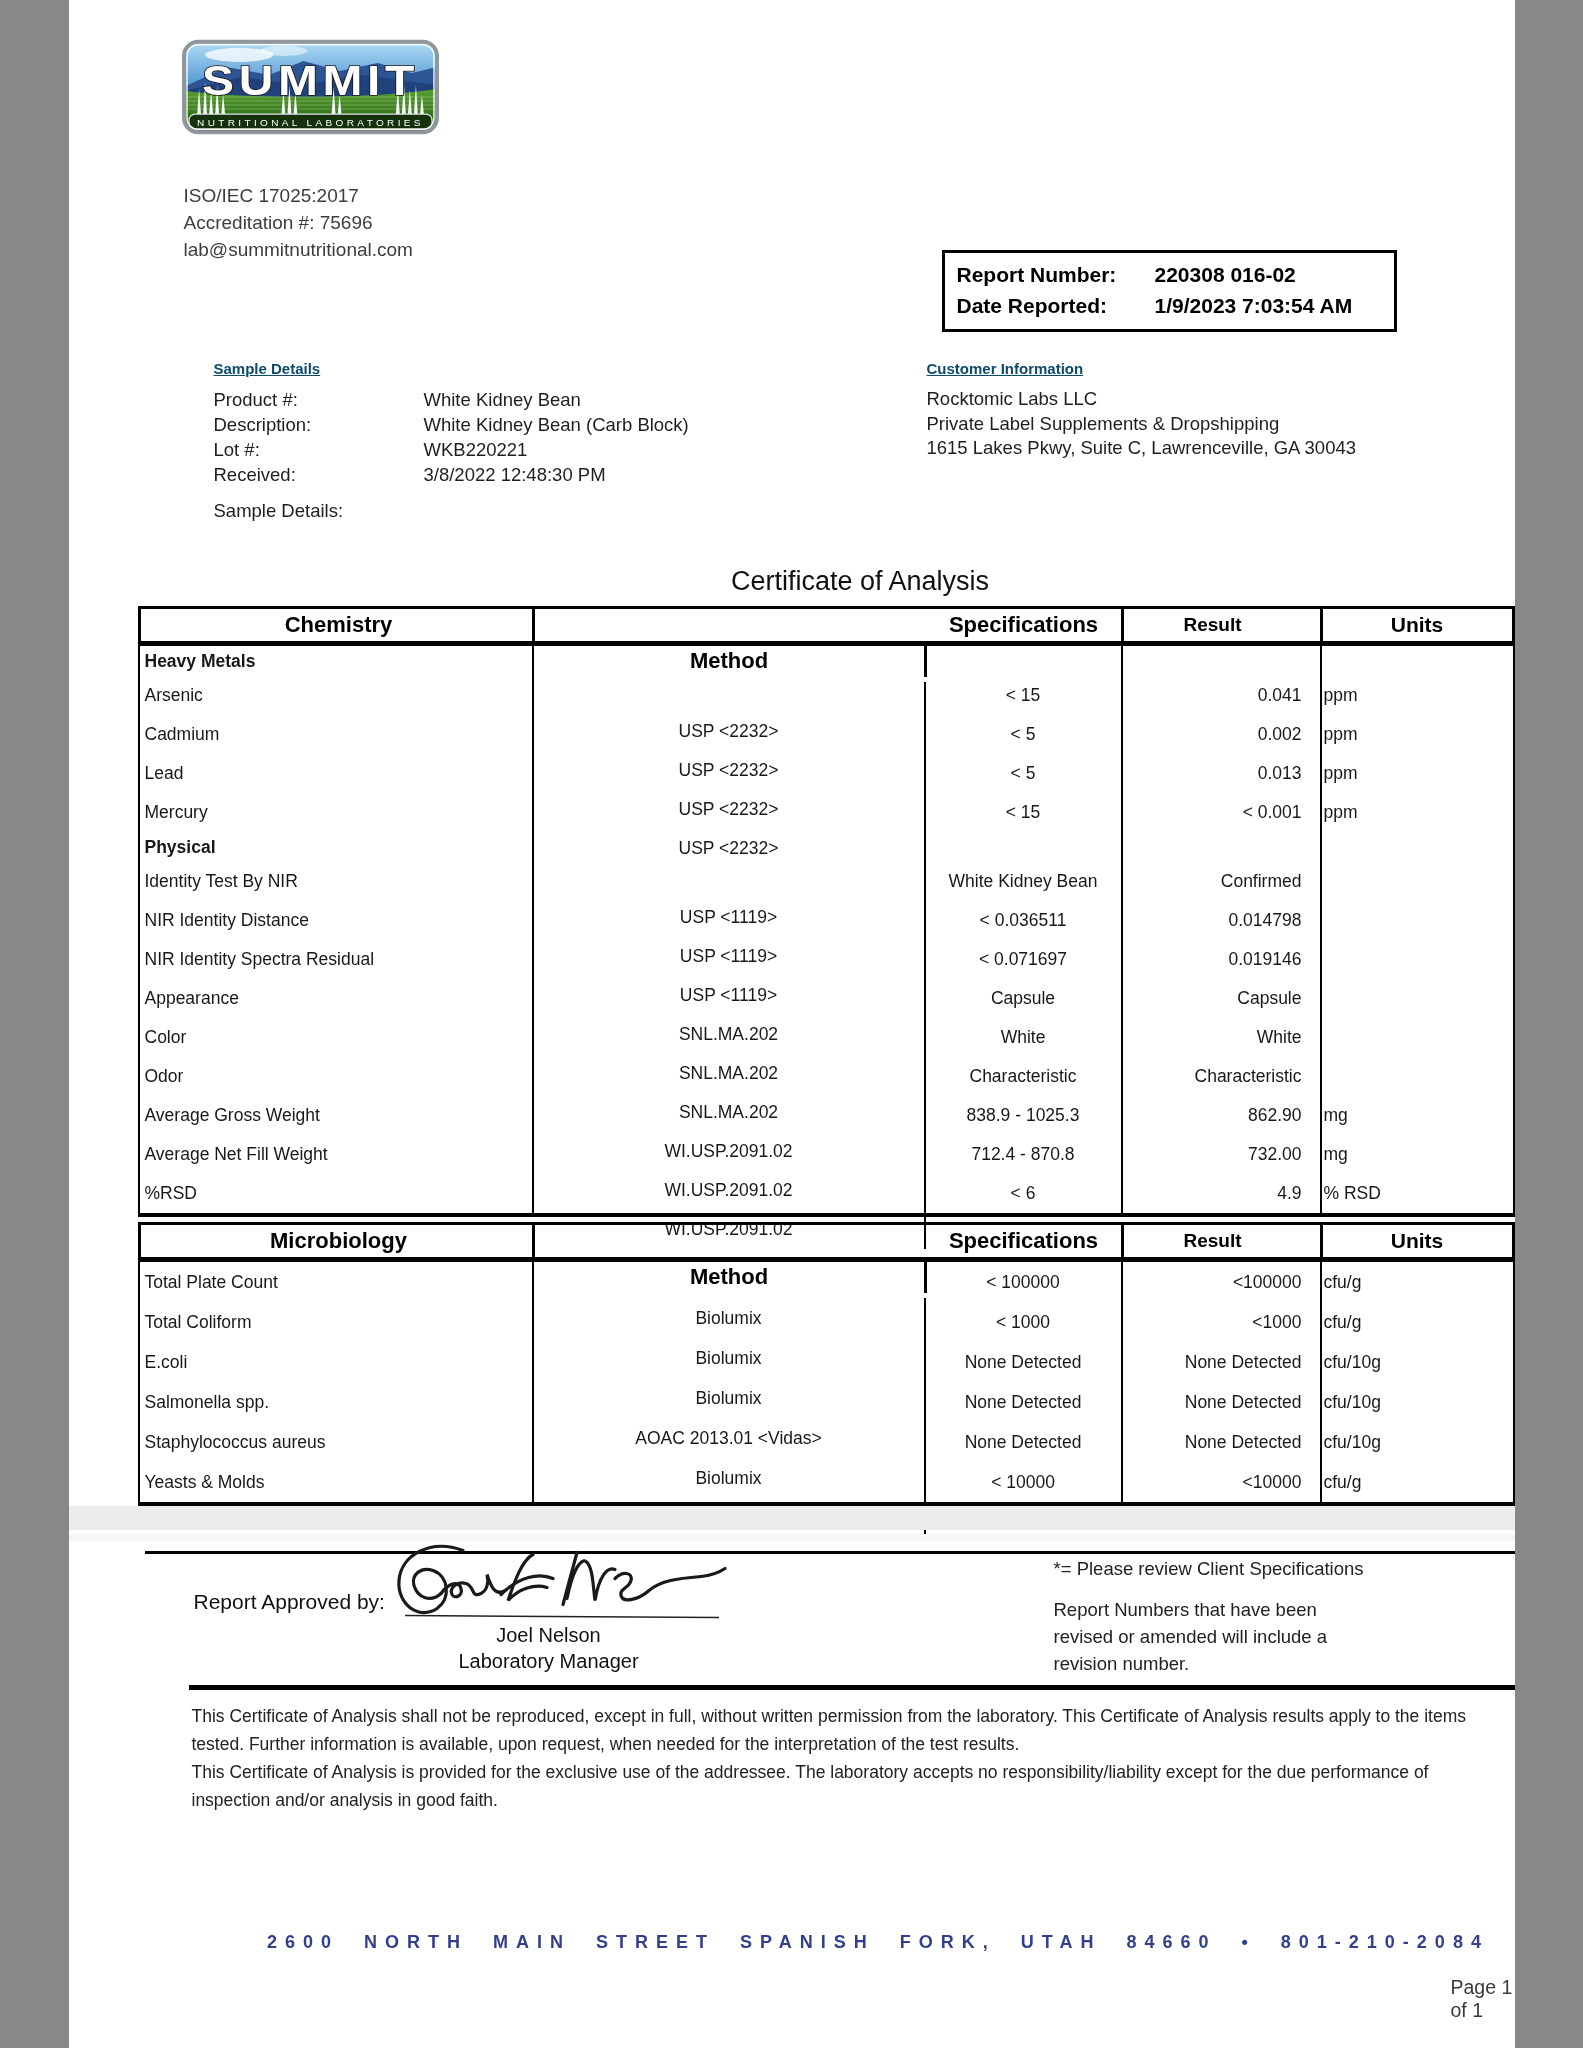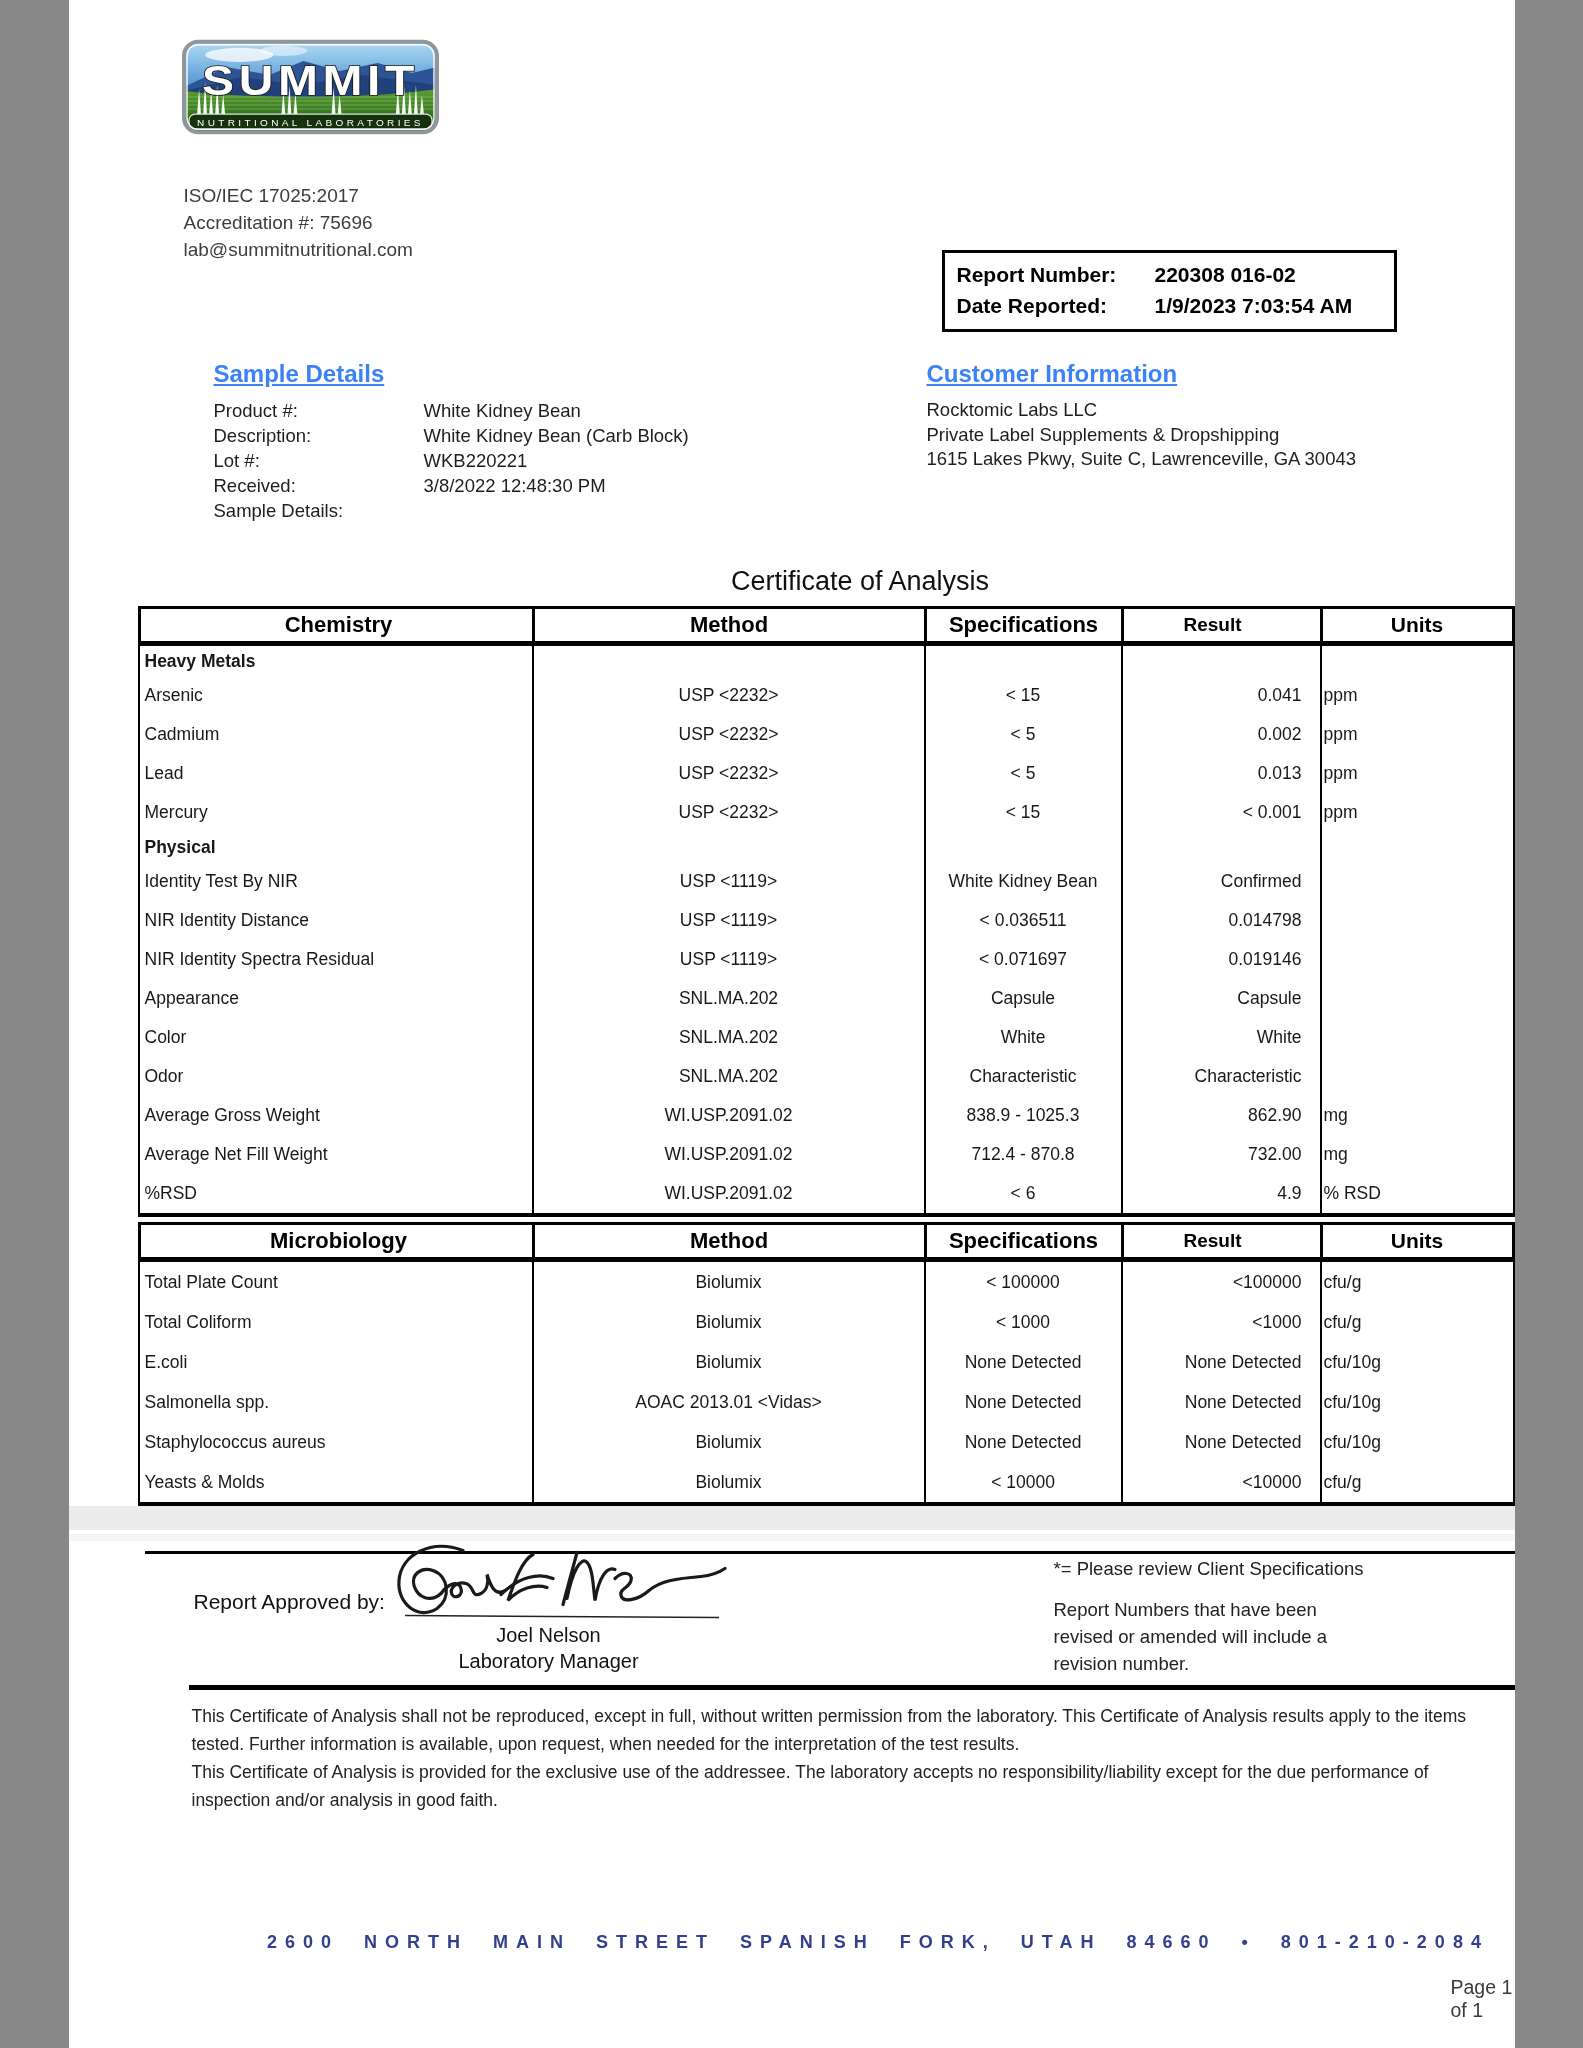--- a/index.html
+++ b/index.html
@@ -15,21 +15,21 @@
   .accr { position:absolute; left:115px; top:182px; font-size:19px; line-height:27px; color:#3d3d3d; }
 
   .report-box {
     position:absolute; left:873px; top:250px; width:455px;
     border:3px solid #000; padding:6px 12px 8px 12px;
   }
   .report-box .row { display:flex; font-weight:bold; font-size:21px; line-height:31px; color:#000; }
   .report-box .lbl { width:198px; }
 
   
-  .sec-title { font-weight:bold; text-decoration:underline; font-size:24px; color:#3b82f6; margin:0 0 10px 0; }
+  .sec-title { font-weight:bold; text-decoration:underline; font-size:15px; color:#0c4a6e; margin:0 0 10px 0; }
   .sample { position:absolute; left:145px; top:360px; width:600px; font-size:18.5px; }
   .sample .frow { display:flex; line-height:25px; }
   .sample .flbl { width:210px; }
   .sample-extra { position:absolute; left:145px; top:500px; font-size:18.5px; }
   .customer { position:absolute; left:858px; top:360px; width:640px; font-size:18.5px; }
   .customer .cline { line-height:24.5px; }
 
   
   .coa-title { position:absolute; left:0; top:566px; width:1583px; text-align:center; font-size:27px; color:#101010; }
 
@@ -41,21 +41,21 @@
   .thead > div { display:flex; align-items:center; justify-content:center; height:100%; border-right:3px solid #000; }
   .thead > div:last-child { border-right:none; }
   .h-big { font-size:22px; } .h-med { font-size:19px; } .h-units { font-size:21px; }
   .tbody { border-left:2px solid #000; border-right:2px solid #000; border-bottom:4px solid #000; }
   .trow { display:flex; height:39px; font-size:17.5px; color:#181818; }
   .tbl-micro .trow { height:40px; }
   .trow.sec { height:30px; font-weight:bold; }
   .trow > div { display:flex; align-items:center; height:100%; border-right:2px solid #000; }
   .trow > div:last-child { border-right:none; }
   .c1 { width:394px; justify-content:flex-start; padding-left:5px; }
-  .c2 { width:392px; justify-content:center; }
+  .c2 { width:392px; justify-content:center;margin-top:36px; }
   .c3 { width:197px; justify-content:center; }
   .c4 { width:199px; justify-content:flex-end; padding-right:18px; }
   .c5 { flex:1; justify-content:flex-start; padding-left:2px; }
   .thead .c1 { width:394px; } .thead .c2 { width:392px; } .thead .c3 { width:197px; } .thead .c4 { width:199px; }
 
   
   .gray-band  { position:absolute; left:0; top:1506px; width:1583px; height:24px; background:#ececec; }
   .gray-band2 { position:absolute; left:0; top:1534px; width:1583px; height:7px;  background:#f5f5f5; }
 
   

